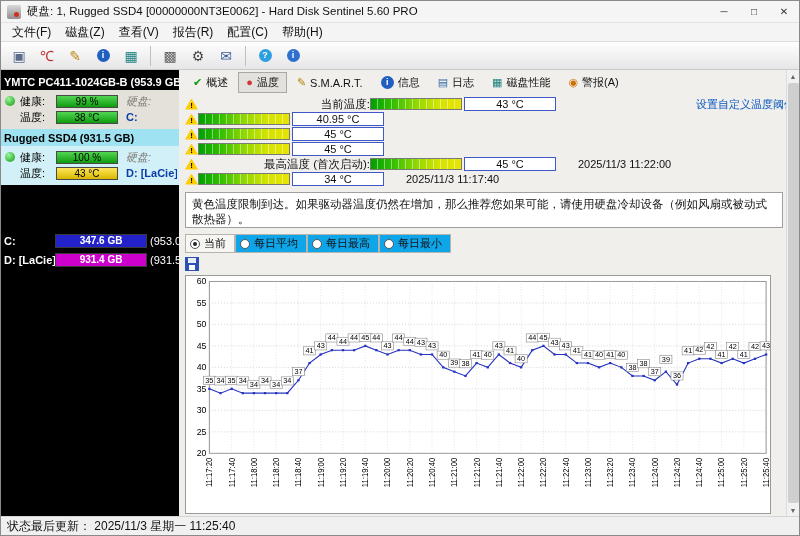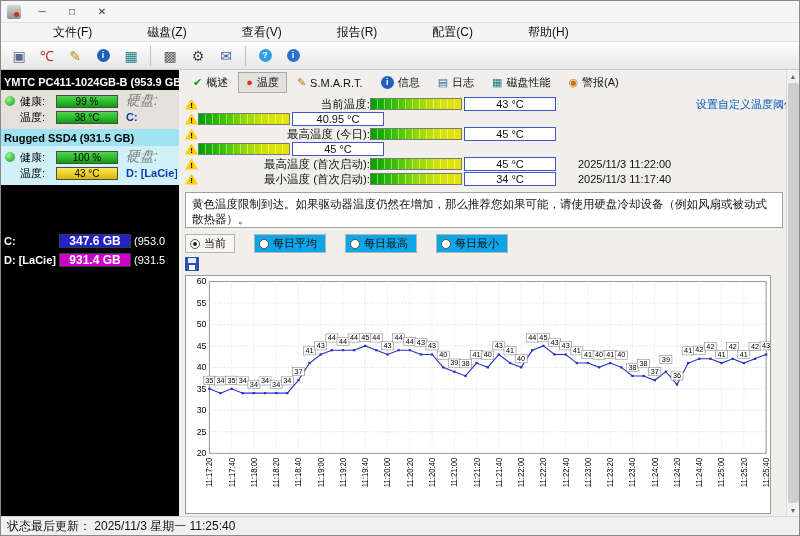--- a/index.html
+++ b/index.html
@@ -5,58 +5,58 @@
 *{box-sizing:border-box;margin:0;padding:0;}
 html,body{width:800px;height:536px;overflow:hidden;font-family:"Liberation Sans",sans-serif;background:#fff;}
 .window{width:800px;height:536px;border:1px solid #8a8a8a;display:flex;flex-direction:column;background:#f0f0f0;}
 .titlebar{height:22px;background:#f5f5f5;display:flex;align-items:center;padding-left:6px;gap:6px;border-bottom:1px solid #e3e3e3;flex:none;}
 .app-icon{width:14px;height:14px;border-radius:2px;background:linear-gradient(#d8d8d8,#8f8f8f);position:relative;flex:none;}
 .app-icon::after{content:"";position:absolute;right:2px;bottom:2px;width:5px;height:5px;border-radius:50%;background:#d03020;}
 .title{font-size:11.5px;color:#101010;flex:1;white-space:nowrap;overflow:hidden;}
 .winbtns{display:flex;height:100%;flex:none;}
 .winbtn{width:30px;display:flex;align-items:center;justify-content:center;font-size:10px;color:#333;}
 .menubar{height:19px;background:#f4f4f4;display:flex;align-items:center;padding-left:4px;border-bottom:1px solid #ddd;font-size:12px;color:#111;flex:none;}
-.menu-item{padding:0 7px;margin-left:41px;}
+.menu-item{padding:0 7px;}
 .toolbar{height:28px;background:linear-gradient(#fefefe,#e6e6e6);border-bottom:1px solid #c9c9c9;display:flex;align-items:center;padding-left:5px;gap:2px;flex:none;}
 .tb-btn{width:26px;height:24px;display:flex;align-items:center;justify-content:center;font-size:14px;}
 .tb-sep{width:1px;height:20px;background:#c0c0c0;margin:0 4px;}
 .icon-circle{width:13px;height:13px;border-radius:50%;display:inline-flex;align-items:center;justify-content:center;color:#fff;font-size:9px;font-weight:bold;line-height:1;}
 .content{flex:1;display:flex;min-height:0;}
 .sidebar{width:178px;background:#000;display:flex;flex-direction:column;color:#fff;padding-top:3px;flex:none;}
 .disk-header{height:17px;display:flex;align-items:center;padding:0 3px;font-size:11px;font-weight:bold;color:#fff;background:#000;white-space:nowrap;overflow:hidden;flex:none;}
 .disk-header.selected{background:#9fe3f2;color:#000;}
 .disk-info{background:#e3e1da;color:#000;padding:3px 2px 4px 2px;display:grid;grid-template-columns:15px 34px 62px 1fr;grid-auto-rows:16px;align-items:center;font-size:11px;column-gap:2px;flex:none;}
 .disk-info.selected{background:#d2f0f8;}
 .green-dot{width:10px;height:10px;border-radius:50%;background:radial-gradient(circle at 35% 30%,#9cf59c,#0b9a0b);margin-left:2px;}
 .sbar{height:13px;border:1px solid #4a4a4a;background:linear-gradient(#53d653,#0d9c0d);display:flex;align-items:center;justify-content:center;font-size:10px;color:#000;}
 .sbar.warn{background:linear-gradient(#ffe65a,#d9b800);}
-.sec-label{color:#7e7b72;font-size:14px;padding-left:6px;font-style:italic;}
+.sec-label{color:#7e7b72;font-size:11px;padding-left:6px;font-style:italic;}
 .drive-label{color:#0a3ca8;font-size:11px;padding-left:6px;font-weight:bold;white-space:nowrap;overflow:hidden;}
 .part-spacer{height:46px;flex:none;}
 .part-row{display:flex;align-items:center;height:17px;font-size:11px;margin:1px 0;flex:none;}
 .part-label{width:58px;padding-left:3px;font-weight:bold;white-space:nowrap;overflow:hidden;color:#fff;}
-.part-bar{width:72px;height:14px;display:flex;align-items:center;justify-content:center;color:#fff;font-size:12px;font-weight:bold;border:1px solid #3a3a3a;flex:none;}
+.part-bar{width:92px;height:14px;display:flex;align-items:center;justify-content:center;color:#fff;font-size:10px;font-weight:bold;border:1px solid #3a3a3a;flex:none;}
 .part-total{padding-left:3px;font-size:11px;white-space:nowrap;overflow:hidden;color:#fff;}
 .sidebar-fill{flex:1;}
 .main{flex:1;display:flex;flex-direction:column;background:#f0efec;padding:2px 3px 2px 6px;min-width:0;}
 .tabbar{height:21px;display:flex;align-items:center;gap:2px;font-size:11px;color:#111;flex:none;}
 .tab{display:flex;align-items:center;gap:4px;padding:2px 7px;border:1px solid transparent;}
 .tab.active{background:#e3e1dc;border:1px solid #a8a8a8;}
 .tab-icon{font-size:11px;line-height:1;}
 .temp-rows{margin-top:4px;display:flex;flex-direction:column;gap:1px;flex:none;text-align:right;}
 .temp-row{display:flex;align-items:center;height:14px;font-size:11.5px;color:#111;}
 .warn-icon{width:13px;height:11px;background:#ffce00;clip-path:polygon(50% 0,100% 100%,0 100%);display:inline-flex;align-items:flex-end;justify-content:center;font-weight:bold;font-size:8px;color:#000;flex:none;}
 .warn-icon::after{content:"!";}
 .temp-label{width:172px;padding-left:6px;white-space:nowrap;overflow:hidden;flex:none;}
 .grad-bar{width:92px;height:12px;border:1px solid #7a7a7a;flex:none;background:repeating-linear-gradient(90deg,rgba(255,255,255,0) 0 6px,rgba(255,255,255,.45) 6px 7px),linear-gradient(90deg,#00a000,#35c000,#8fd800,#d2e400,#e8e400);}
 .value-box{width:92px;height:14px;border:1px solid #3f58c8;background:#fff;display:flex;align-items:center;justify-content:center;font-size:11px;margin-left:2px;flex:none;}
 .row-extra{margin-left:22px;font-size:11px;white-space:nowrap;}
 .row-link{margin-left:140px;color:#0a58c0;font-size:11px;white-space:nowrap;}
 .warnbox{margin-top:6px;margin-right:0;border:1px solid #a0a0a0;background:#fff;padding:4px 6px;font-size:11.5px;line-height:1.3;color:#111;overflow:hidden;max-height:36px;flex:none;}
-.chart-tabs{margin-top:7px;display:flex;align-items:center;gap:19px;font-size:11px;height:17px;color:#111;flex:none;}
+.chart-tabs{margin-top:7px;display:flex;align-items:center;gap:0;font-size:11px;height:17px;color:#111;flex:none;}
 .chart-tab{display:flex;align-items:center;gap:4px;padding:1px 8px 1px 4px;background:#0ea5e9;border:1px solid #b5b5b0;}
 .chart-tab.selected{background:#f7f6f3;}
 .radio{width:10px;height:10px;border-radius:50%;border:1px solid #555;background:#fff;position:relative;flex:none;}
 .radio.on::after{content:"";position:absolute;inset:2px;border-radius:50%;background:#222;}
 .save-row{margin-top:4px;height:16px;display:flex;align-items:center;flex:none;}
 .save-icon{width:14px;height:14px;background:#2b51b4;position:relative;display:inline-block;}
 .save-icon::before{content:"";position:absolute;top:1px;left:3px;right:3px;height:5px;background:#e8eef8;}
 .save-icon::after{content:"";position:absolute;bottom:1px;left:4px;right:4px;height:5px;background:#fff;}
 .chart-box{flex:1;margin-top:3px;margin-right:12px;border:1px solid #9a9a9a;background:#fff;min-height:0;}
 .chart-box svg{width:100%;height:100%;display:block;}
@@ -64,20 +64,21 @@
 .vs-arrow{height:12px;display:flex;align-items:center;justify-content:center;width:100%;}
 .vs-thumb{flex:1;width:11px;background:#cfcfcf;margin:1px 0;border-radius:2px;}
 .statusbar{height:19px;border-top:1px solid #d5d5d5;background:#f0f0f0;display:flex;align-items:center;padding-left:6px;font-size:12px;color:#111;flex:none;}
 </style>
 </head>
 <body>
 
 <div class="window">
   <div class="titlebar">
     <span class="app-icon"></span>
+    <span class="title">硬盘:   1, Rugged SSD4 [00000000NT3E0062]  -  Hard Disk Sentinel 5.60 PRO</span>
     <span class="winbtns">
       <span class="winbtn">─</span>
       <span class="winbtn">□</span>
       <span class="winbtn">✕</span>
     </span>
   </div>
 
   <div class="menubar" id="menubar">
       <span class="menu-item">文件(F)</span>
       <span class="menu-item">磁盘(Z)</span>
@@ -198,39 +199,37 @@
             <span class="value-box">43 °C</span>
             <span class="row-link">设置自定义温度阈值</span>
           </div>
           <div class="temp-row">
             <span class="warn-icon"></span>
             <span class="grad-bar"></span>
             <span class="value-box">40.95 °C</span>
           </div>
           <div class="temp-row">
             <span class="warn-icon"></span>
-            <span class="temp-label">最高温度 (今日):</span>
             <span class="grad-bar"></span>
             <span class="value-box">45 °C</span>
           </div>
           <div class="temp-row">
             <span class="warn-icon"></span>
             <span class="grad-bar"></span>
             <span class="value-box">45 °C</span>
           </div>
           <div class="temp-row">
             <span class="warn-icon"></span>
             <span class="temp-label">最高温度 (首次启动):</span>
             <span class="grad-bar"></span>
             <span class="value-box">45 °C</span>
             <span class="row-extra">2025/11/3 11:22:00</span>
           </div>
           <div class="temp-row">
             <span class="warn-icon"></span>
-            <span class="temp-label">最小温度 (首次启动):</span>
             <span class="grad-bar"></span>
             <span class="value-box">34 °C</span>
             <span class="row-extra">2025/11/3 11:17:40</span>
           </div>
         </div>
       <div class="warnbox">黄色温度限制到达。如果驱动器温度仍然在增加，那么推荐您如果可能，请使用硬盘冷却设备（例如风扇或被动式散热器）。</div>
       <div class="chart-tabs" id="chart-tabs">
           <div class="chart-tab selected">
             <span class="radio on"></span>
             <span>当前</span>

